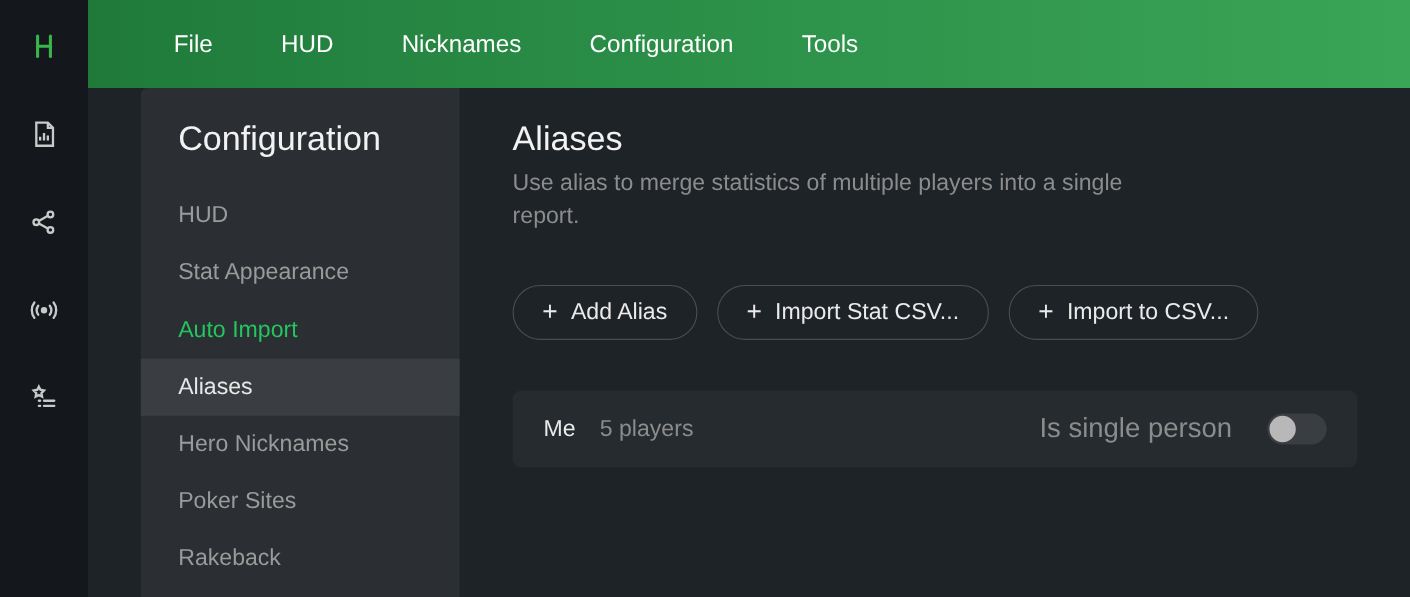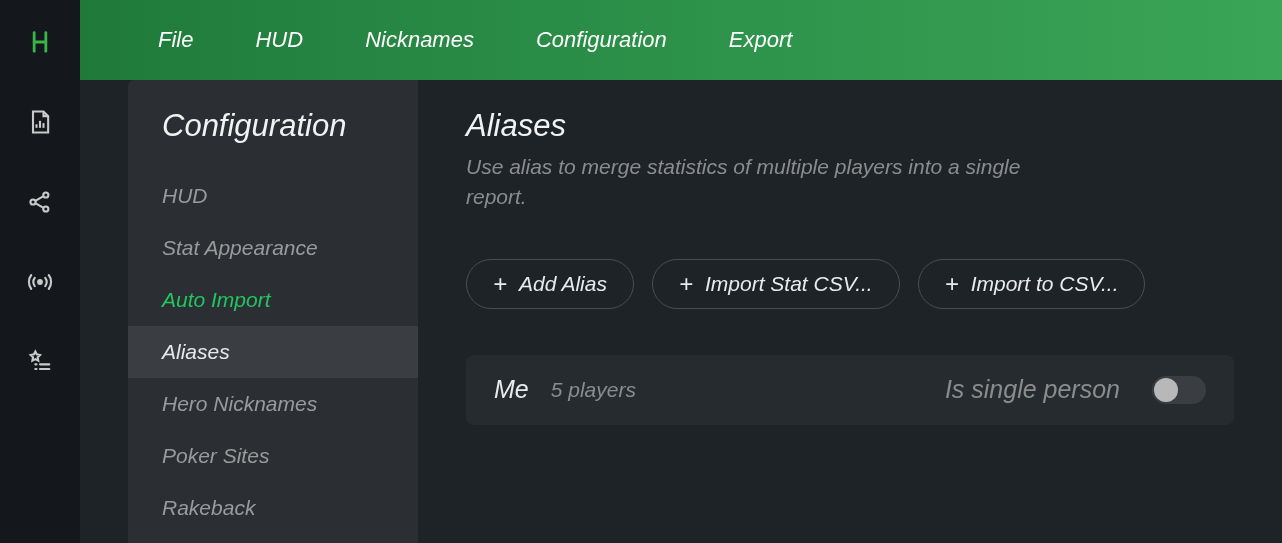--- a/index.html
+++ b/index.html
@@ -8,21 +8,20 @@
     background: #1a1e23;
     width: 1282px;
     height: 543px;
     overflow: hidden;
     color: #e8e8e8;
   }
   .app {
     display: flex;
     width: 100%;
     height: 100%;
-    font-style: italic;
   }
   
   .rail {
     width: 80px;
     background: #14181c;
     display: flex;
     flex-direction: column;
     align-items: center;
     padding-top: 28px;
     gap: 52px;
@@ -149,21 +148,21 @@
     margin-top: 46px;
     background: #262b2f;
     border-radius: 8px;
     height: 70px;
     display: flex;
     align-items: center;
     padding: 0 28px;
     gap: 22px;
   }
   .alias-name {
-    font-size: 25px;
+    font-size: 21px;
     color: #eaeaea;
   }
   .alias-count {
     font-size: 21px;
     color: #8c8c8c;
     flex: 0 0 auto;
   }
   .alias-spacer { flex: 1; }
   .alias-toggle-label {
     font-size: 25px;
@@ -238,21 +237,21 @@
       </svg>
     </div>
   </div>
 
   <div class="main">
     <div class="topbar">
       <div class="topbar-item">File</div>
       <div class="topbar-item">HUD</div>
       <div class="topbar-item">Nicknames</div>
       <div class="topbar-item">Configuration</div>
-      <div class="topbar-item">Export</div>
+      <div class="topbar-item">Tools</div>
     </div>
 
     <div class="content-row">
       <div class="config-panel">
         <div class="config-title">Configuration</div>
         <div class="config-list">
           <div class="config-item">HUD</div>
           <div class="config-item">Stat Appearance</div>
           <div class="config-item emph">Auto Import</div>
           <div class="config-item active">Aliases</div>

